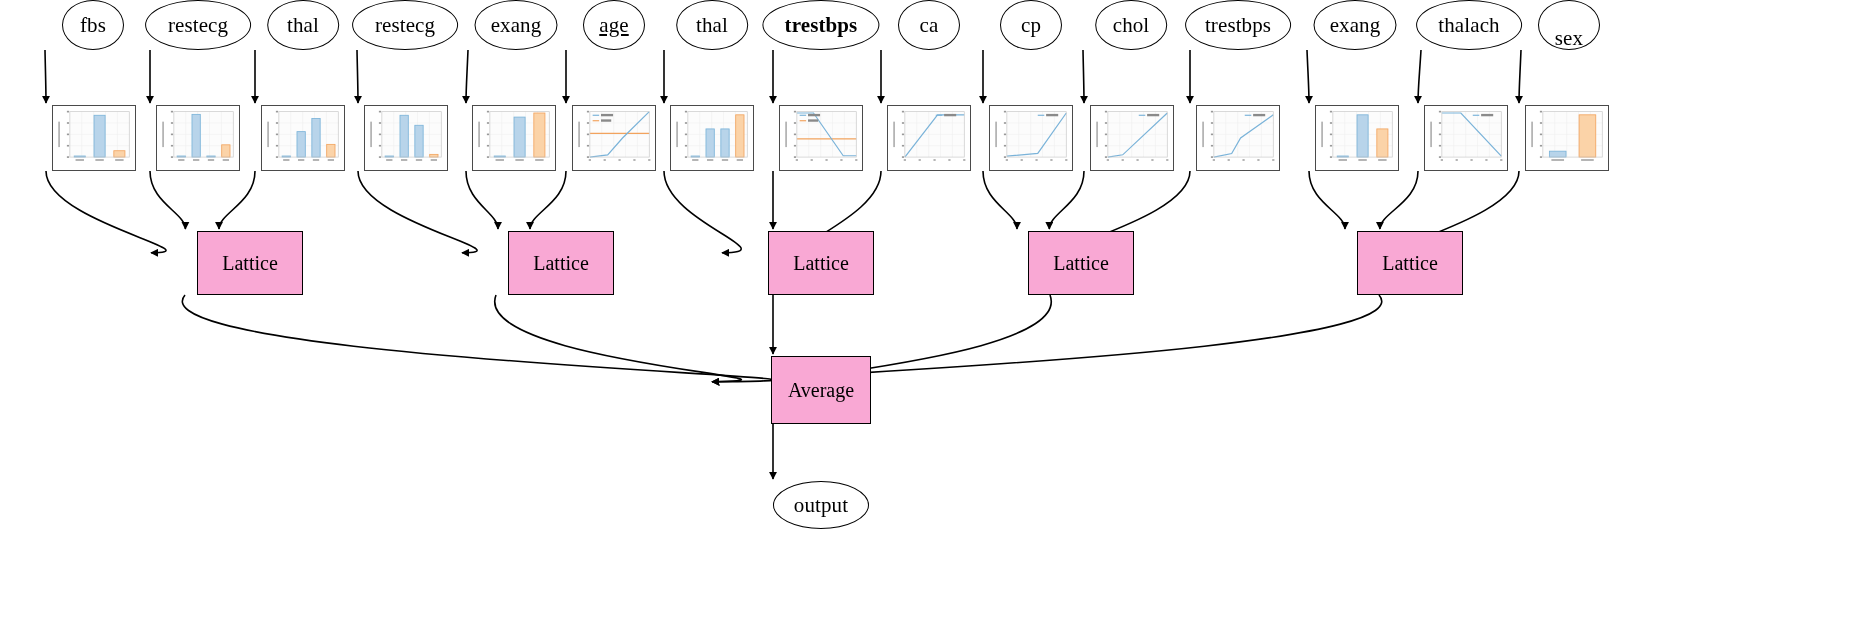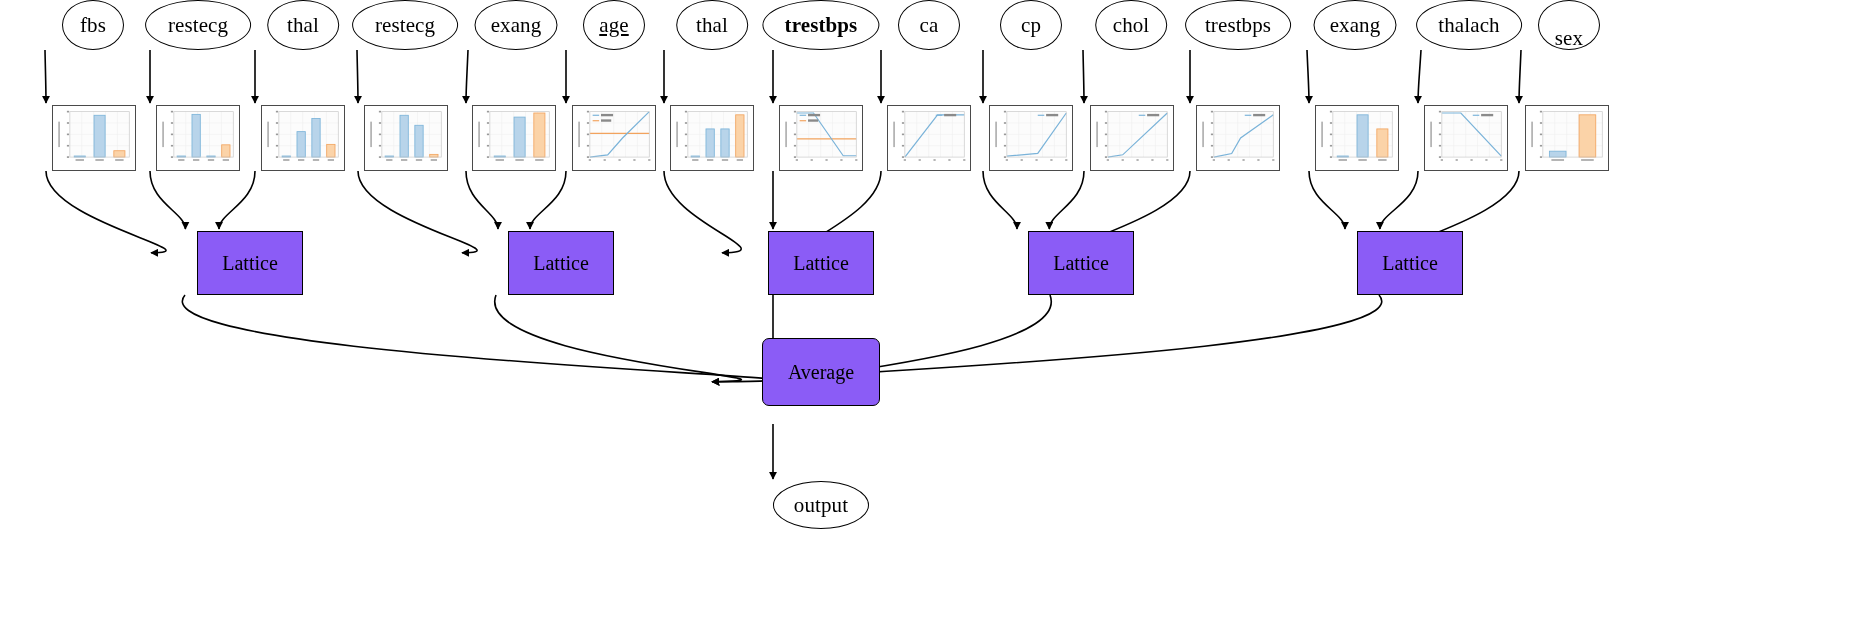--- a/index.html
+++ b/index.html
@@ -54,21 +54,21 @@
     line-height: 1;
     white-space: nowrap;
     letter-spacing: 0.1px;
   }
 
   
   .rect-node {
     position: absolute;
     box-sizing: border-box;
     border: 1.4px solid #000000;
-    background: #8b5cf6;
+    background: #f9a8d4;
     display: flex;
     align-items: center;
     justify-content: center;
     transform: translate(-50%, -50%);
   }
   .rect-node .node-text {
     font-size: 20px;
     color: #000000;
     white-space: nowrap;
   }
@@ -625,20 +625,20 @@
       </div>
       <div class="rect-node" style="left: 773px; top: 263px; width: 106px; height: 64px;">
         <span class="node-text">Lattice</span>
       </div>
       <div class="rect-node" style="left: 1033px; top: 263px; width: 106px; height: 64px;">
         <span class="node-text">Lattice</span>
       </div>
       <div class="rect-node" style="left: 1362px; top: 263px; width: 106px; height: 64px;">
         <span class="node-text">Lattice</span>
       </div>
-      <div class="rect-node" style="left: 773px; top: 372px; width: 118px; height: 68px; border-radius: 7px;">
+      <div class="rect-node" style="left: 773px; top: 390px; width: 100px; height: 68px;">
         <span class="node-text">Average</span>
       </div>
       <div class="ellipse-node" style="left: 773px; top: 505px; width: 96px; height: 48px;">
         <span class="node-text">output</span>
       </div>
     </div>
 </div>
 
 </body></html>

